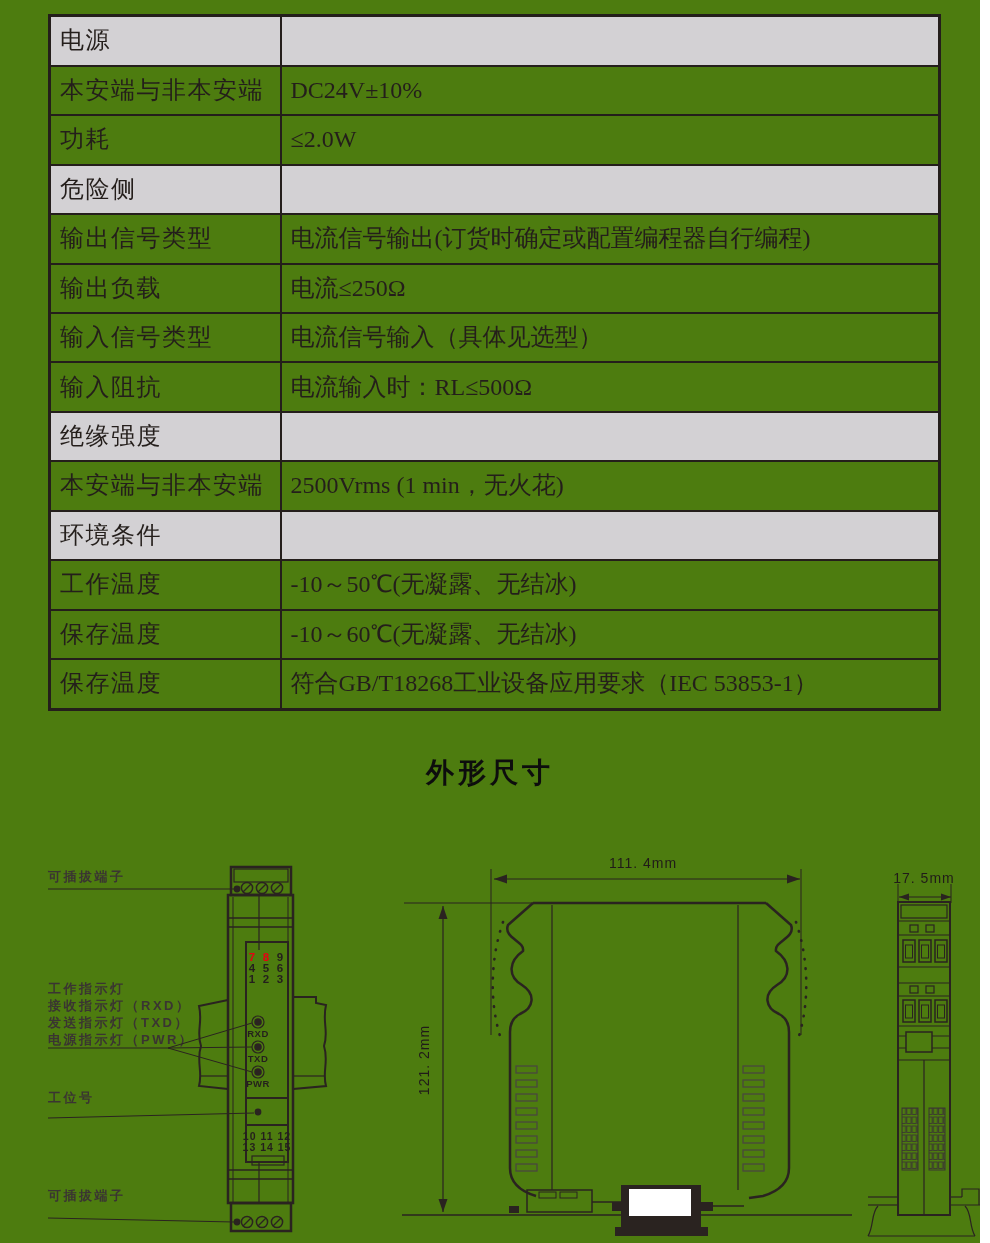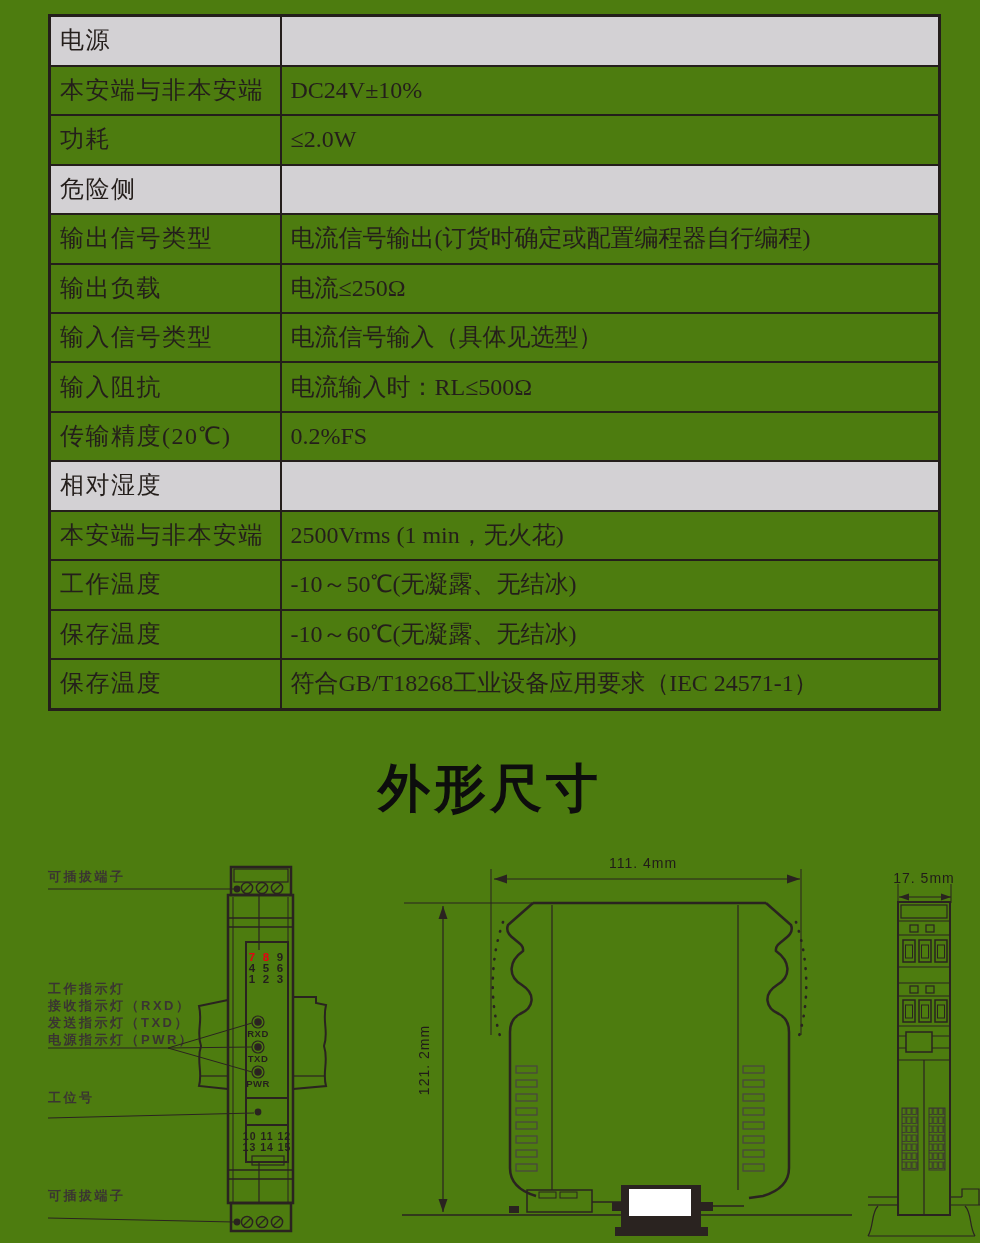--- a/index.html
+++ b/index.html
@@ -11,21 +11,21 @@
         border-collapse:collapse;table-layout:fixed;
         border:3px solid #241e1b;}
   #spec td{border:2px solid #241e1b;padding:0 9px;font-size:24px;color:#241e1b;
         line-height:1.05;vertical-align:middle;white-space:nowrap;overflow:hidden;
         font-family:"Liberation Serif", serif;}
   #spec tr.section td{background:#d3d1d4;}
   #spec td.c1{letter-spacing:1.5px;}
 
   
   #dim-title{position:absolute;left:0;top:754px;width:100%;text-align:center;
-        font-family:Liberation Serif, serif;font-weight:bold;font-size:52px;
+        font-family:Liberation Serif, serif;font-weight:bold;font-size:28px;
         letter-spacing:4px;color:#0d0d0d;}
 
   
   #drawings{position:absolute;left:0;top:845px;width:990px;height:398px;}
   .ln{stroke:#2a2320;fill:none;}
   .w25{stroke-width:2.5px;} .w2{stroke-width:2px;} .w15{stroke-width:1.5px;}
   .w12{stroke-width:1.2px;} .w1{stroke-width:1px;}
   .fill{fill:#2a2320;stroke:none;}
   .dots{stroke:#2a2320;fill:none;stroke-width:2.6px;stroke-dasharray:0.5 9;stroke-linecap:round;}
   .thin{stroke:#4a4441;fill:none;stroke-width:1.2px;}
@@ -73,43 +73,43 @@
         <td>电流≤250Ω</td>
         </tr>
       <tr>
         <td class="c1">输入信号类型</td>
         <td>电流信号输入（具体见选型）</td>
         </tr>
       <tr>
         <td class="c1">输入阻抗</td>
         <td>电流输入时：RL≤500Ω</td>
         </tr>
-      <tr>
-        <td class="c1">传输精度(20℃)</td>
-        <td>0.2%FS</td>
-        </tr>
       <tr class="section">
-        <td class="c1">相对湿度</td>
+        <td class="c1">绝缘强度</td>
         <td></td>
         </tr>
       <tr>
         <td class="c1">本安端与非本安端</td>
         <td>2500Vrms (1 min，无火花)</td>
         </tr>
+      <tr class="section">
+        <td class="c1">环境条件</td>
+        <td></td>
+        </tr>
       <tr>
         <td class="c1">工作温度</td>
         <td>-10～50℃(无凝露、无结冰)</td>
         </tr>
       <tr>
         <td class="c1">保存温度</td>
         <td>-10～60℃(无凝露、无结冰)</td>
         </tr>
       <tr>
         <td class="c1">保存温度</td>
-        <td>符合GB/T18268工业设备应用要求（IEC 24571-1）</td>
+        <td>符合GB/T18268工业设备应用要求（IEC 53853-1）</td>
         </tr>
     </tbody>
   </table>
 
   <div id="dim-title">外形尺寸</div>
 
   <svg id="drawings" viewBox="0 845 990 398">
     <defs>
       <pattern id="vg" width="5.3" height="9" patternUnits="userSpaceOnUse">
         <rect x="0.6" y="1" width="4" height="6.4" fill="none" stroke="#3a3432" stroke-width="0.9"></rect>

